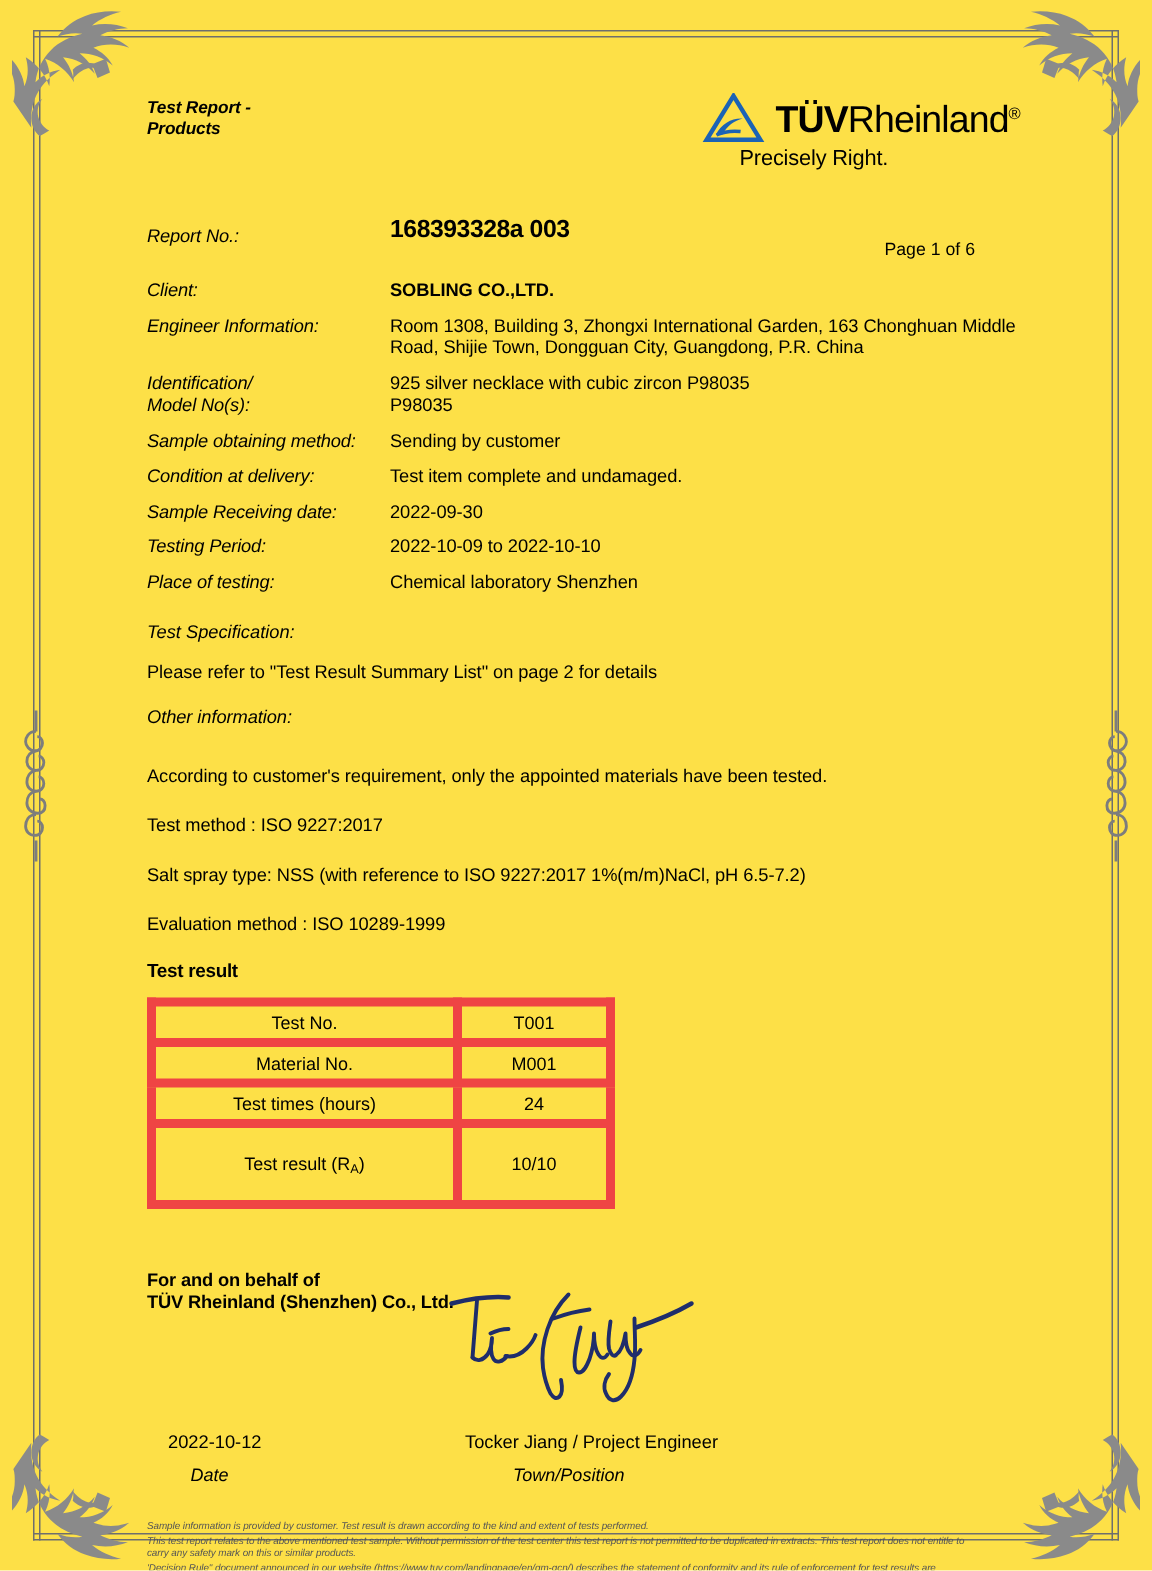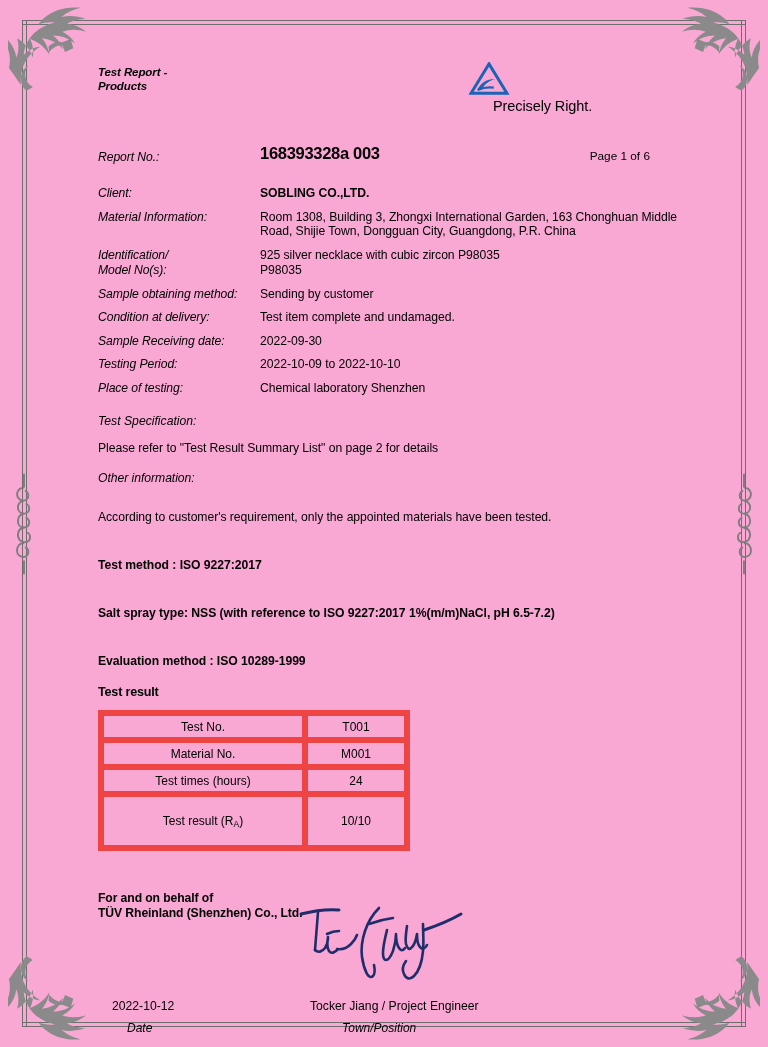--- a/index.html
+++ b/index.html
@@ -8,21 +8,21 @@
     background: #ffffff;
   }
   body {
     font-family: "Liberation Sans", sans-serif;
     color: #000;
   }
   .page {
     position: relative;
     width: 768px;
     height: 1047px;
-    background: #f9a8d4;
+    background: #fde047;
     overflow: hidden;
   }
 
   
   .border-frame {
     position: absolute;
     left: 22px;
     top: 20px;
     right: 22px;
     bottom: 20px;
@@ -129,21 +129,21 @@
     position: absolute;
     left: 162px;
     top: 0;
     font-size: 16.5px;
     font-weight: bold;
     letter-spacing: -0.3px;
   }
   .page-of {
     position: absolute;
     right: 28px;
-    top: 5px;
+    top: 15px;
     font-size: 11.8px;
   }
 
   .info-table {
     margin-top: 12px;
     width: 100%;
     border-collapse: collapse;
   }
   .info-table td {
     vertical-align: top;
@@ -170,21 +170,21 @@
     letter-spacing: -0.05px;
   }
   .para.ital { font-style: italic; }
   .sec-head {
     margin-top: 17px;
     font-size: 12.6px;
     font-weight: bold;
     letter-spacing: -0.2px;
   }
   .m-top-16 { margin-top: 16px; }
-  .m-top-19 { margin-top: 34px; font-weight: bold; }
+  .m-top-19 { margin-top: 19px; }
   .m-top-11 { margin-top: 25px; }
 
   
   .result-table {
     margin-top: 11px;
     width: 312px;
     border-collapse: collapse;
     table-layout: fixed;
   }
   .result-table td {
@@ -340,39 +340,40 @@
 
       <div class="logo-block">
         <div class="logo-top">
           <span class="logo-mark">
             <svg viewBox="0 0 44 36">
               <path d="M22 2 L41 33 L3 33 Z" fill="none" stroke="#1b63b5" stroke-width="3.1" stroke-linejoin="miter"></path>
               <path d="M9.5 29.5c4-8 11.5-12 19-11.5-6 1.5-11 5-14.5 11.5z" fill="#1b63b5"></path>
               <path d="M10 29.6c5-2.2 11-3.1 17-2.4" fill="none" stroke="#1b63b5" stroke-width="2.4"></path>
             </svg>
           </span>
+          <span class="logo-word"><b>TÜV</b><span>Rheinland</span><span class="reg">®</span></span>
         </div>
         <div class="logo-tag">Precisely Right.</div>
       </div>
     </div>
 
     <div class="report-row">
       <span class="lbl">Report No.:</span>
       <span class="report-no">168393328a 003</span>
       <span class="page-of">Page 1 of 6</span>
     </div>
 
     <table class="info-table">
       <tbody>
         <tr>
           <td class="k">Client:</td>
           <td class="v" style="font-weight:bold">SOBLING CO.,LTD.</td>
         </tr>
         <tr>
-          <td class="k">Material Information:</td>
+          <td class="k">Engineer Information:</td>
           <td class="v">Room 1308, Building 3, Zhongxi International Garden, 163 Chonghuan Middle Road, Shijie Town, Dongguan City, Guangdong, P.R. China</td>
         </tr>
         <tr class="tight">
           <td class="k">Identification/</td>
           <td class="v">925 silver necklace with cubic zircon P98035</td>
         </tr>
         <tr>
           <td class="k">Model No(s):</td>
           <td class="v">P98035</td>
         </tr>

